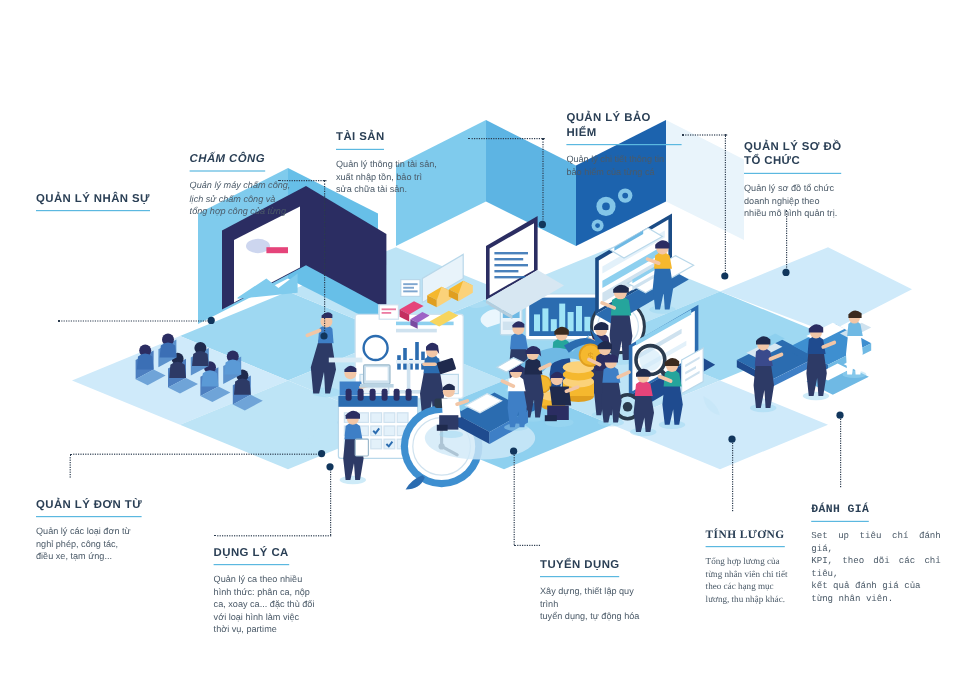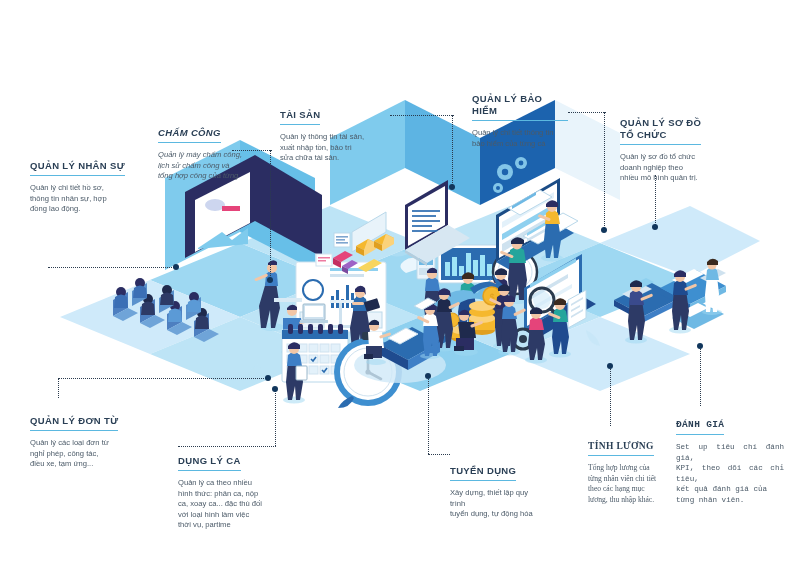--- a/index.html
+++ b/index.html
@@ -610,23 +610,20 @@
   <div class="dot" style="left:425px; top:373px;"></div>
 
   <div class="conn v" style="left:610px; top:366px; height:60px;"></div>
   <div class="dot" style="left:607px; top:363px;"></div>
 
   <div class="conn v" style="left:700px; top:346px; height:60px;"></div>
   <div class="dot" style="left:697px; top:343px;"></div>
 
   <div class="callout" style="left:30px; top:155px; width:112px;">
     <div class="title">QUẢN LÝ NHÂN SỰ</div>
-    <div class="desc">Quản lý chi tiết hồ sơ,
-thông tin nhân sự, hợp
-đồng lao động.</div>
   </div>
 
   <div class="callout" style="left:158px; top:122px; width:112px;font-style:italic;">
     <div class="title">CHẤM CÔNG</div>
     <div class="desc">Quản lý máy chấm công,
 lịch sử chấm công và
 tổng hợp công của từng</div>
   </div>
 
   <div class="callout" style="left:280px; top:104px; width:112px;">

